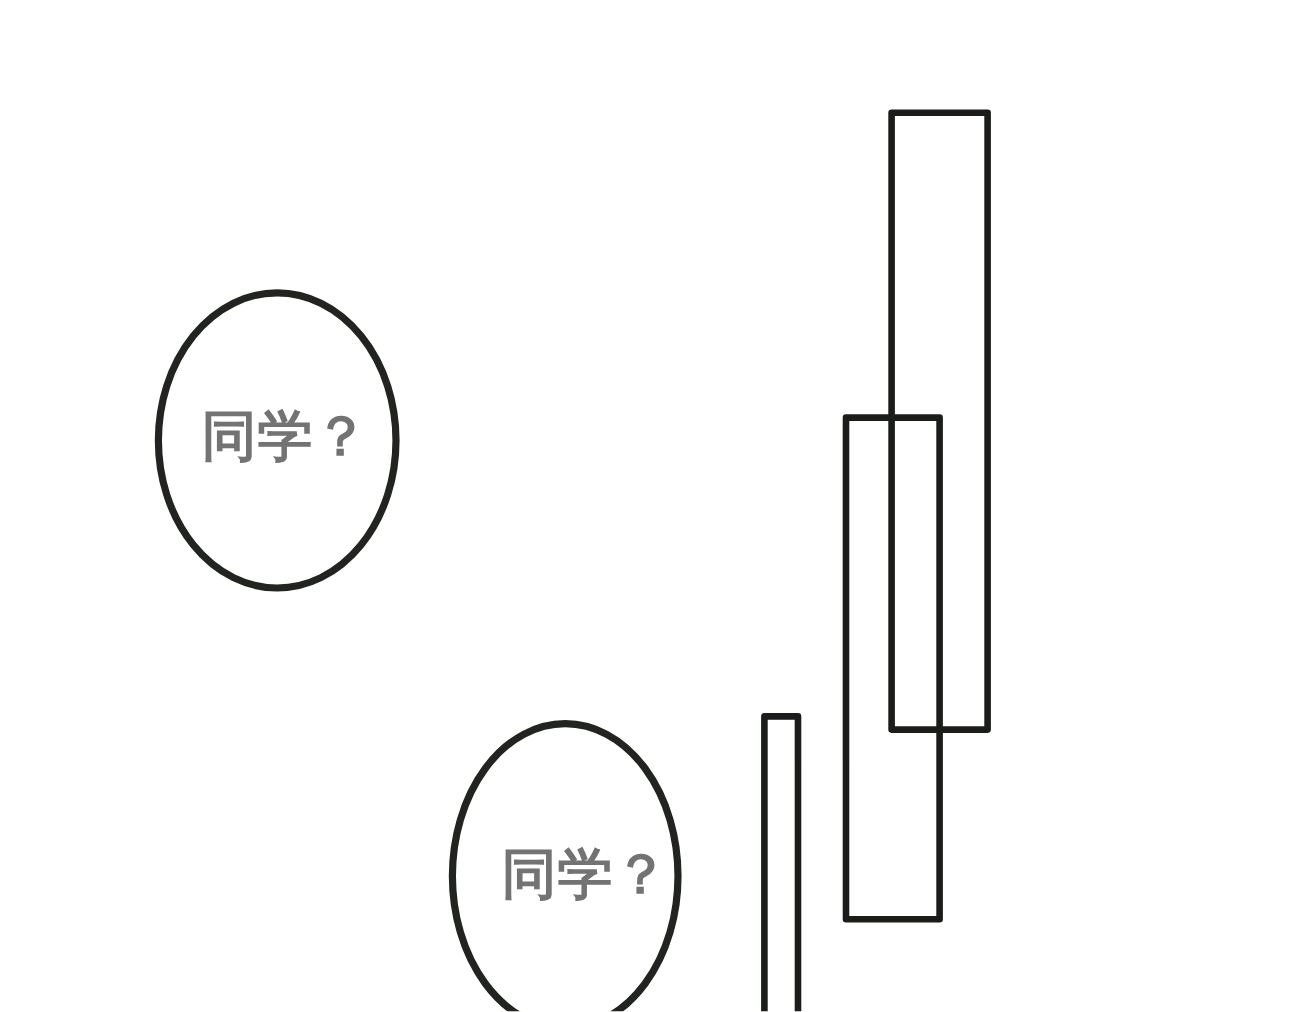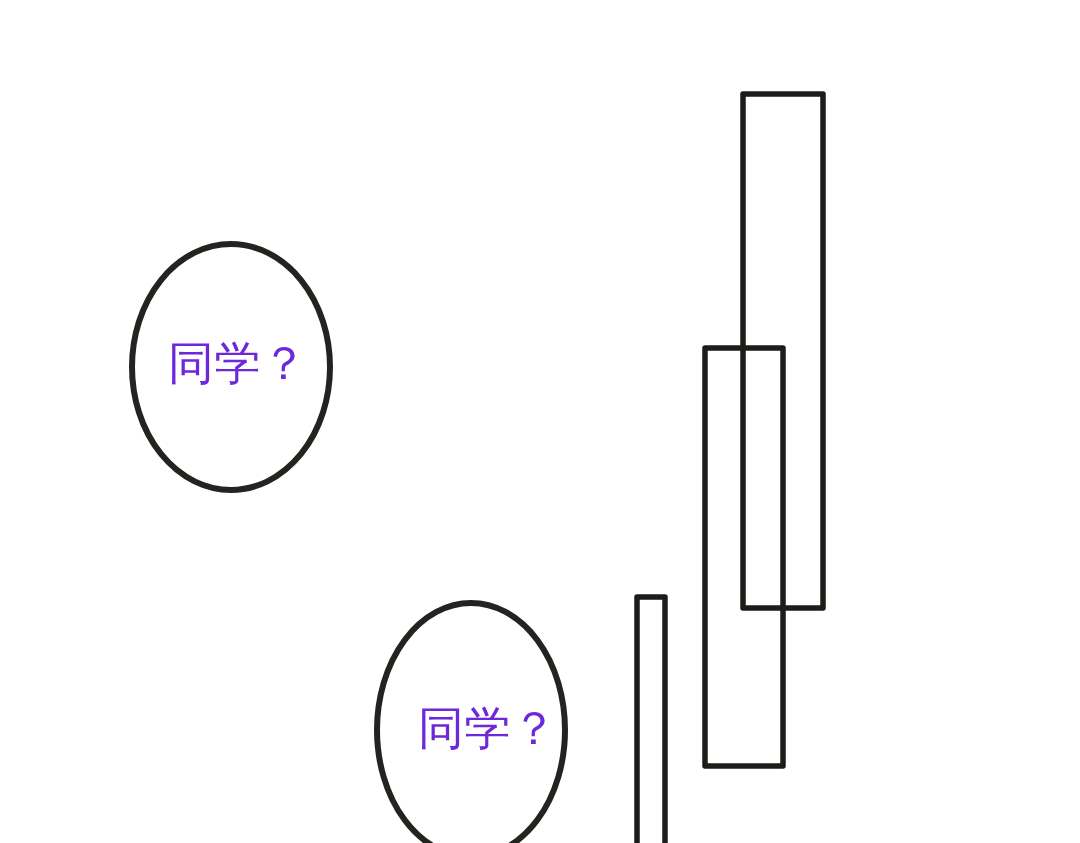--- a/index.html
+++ b/index.html
@@ -22,22 +22,22 @@
     position: absolute;
     left: 0;
     top: 0;
     width: 1080px;
     height: 843px;
     display: block;
   }
   .bubble-text {
     position: absolute;
     white-space: nowrap;
-    color: #6d28d9;
-    font-weight: 400;
+    color: #737373;
+    font-weight: 700;
     letter-spacing: 0.5px;
     line-height: 1;
     user-select: none;
   }
   #bubble-text-1 {
     left: 168px;
     top: 340px;
     font-size: 46px;
   }
   #bubble-text-2 {

